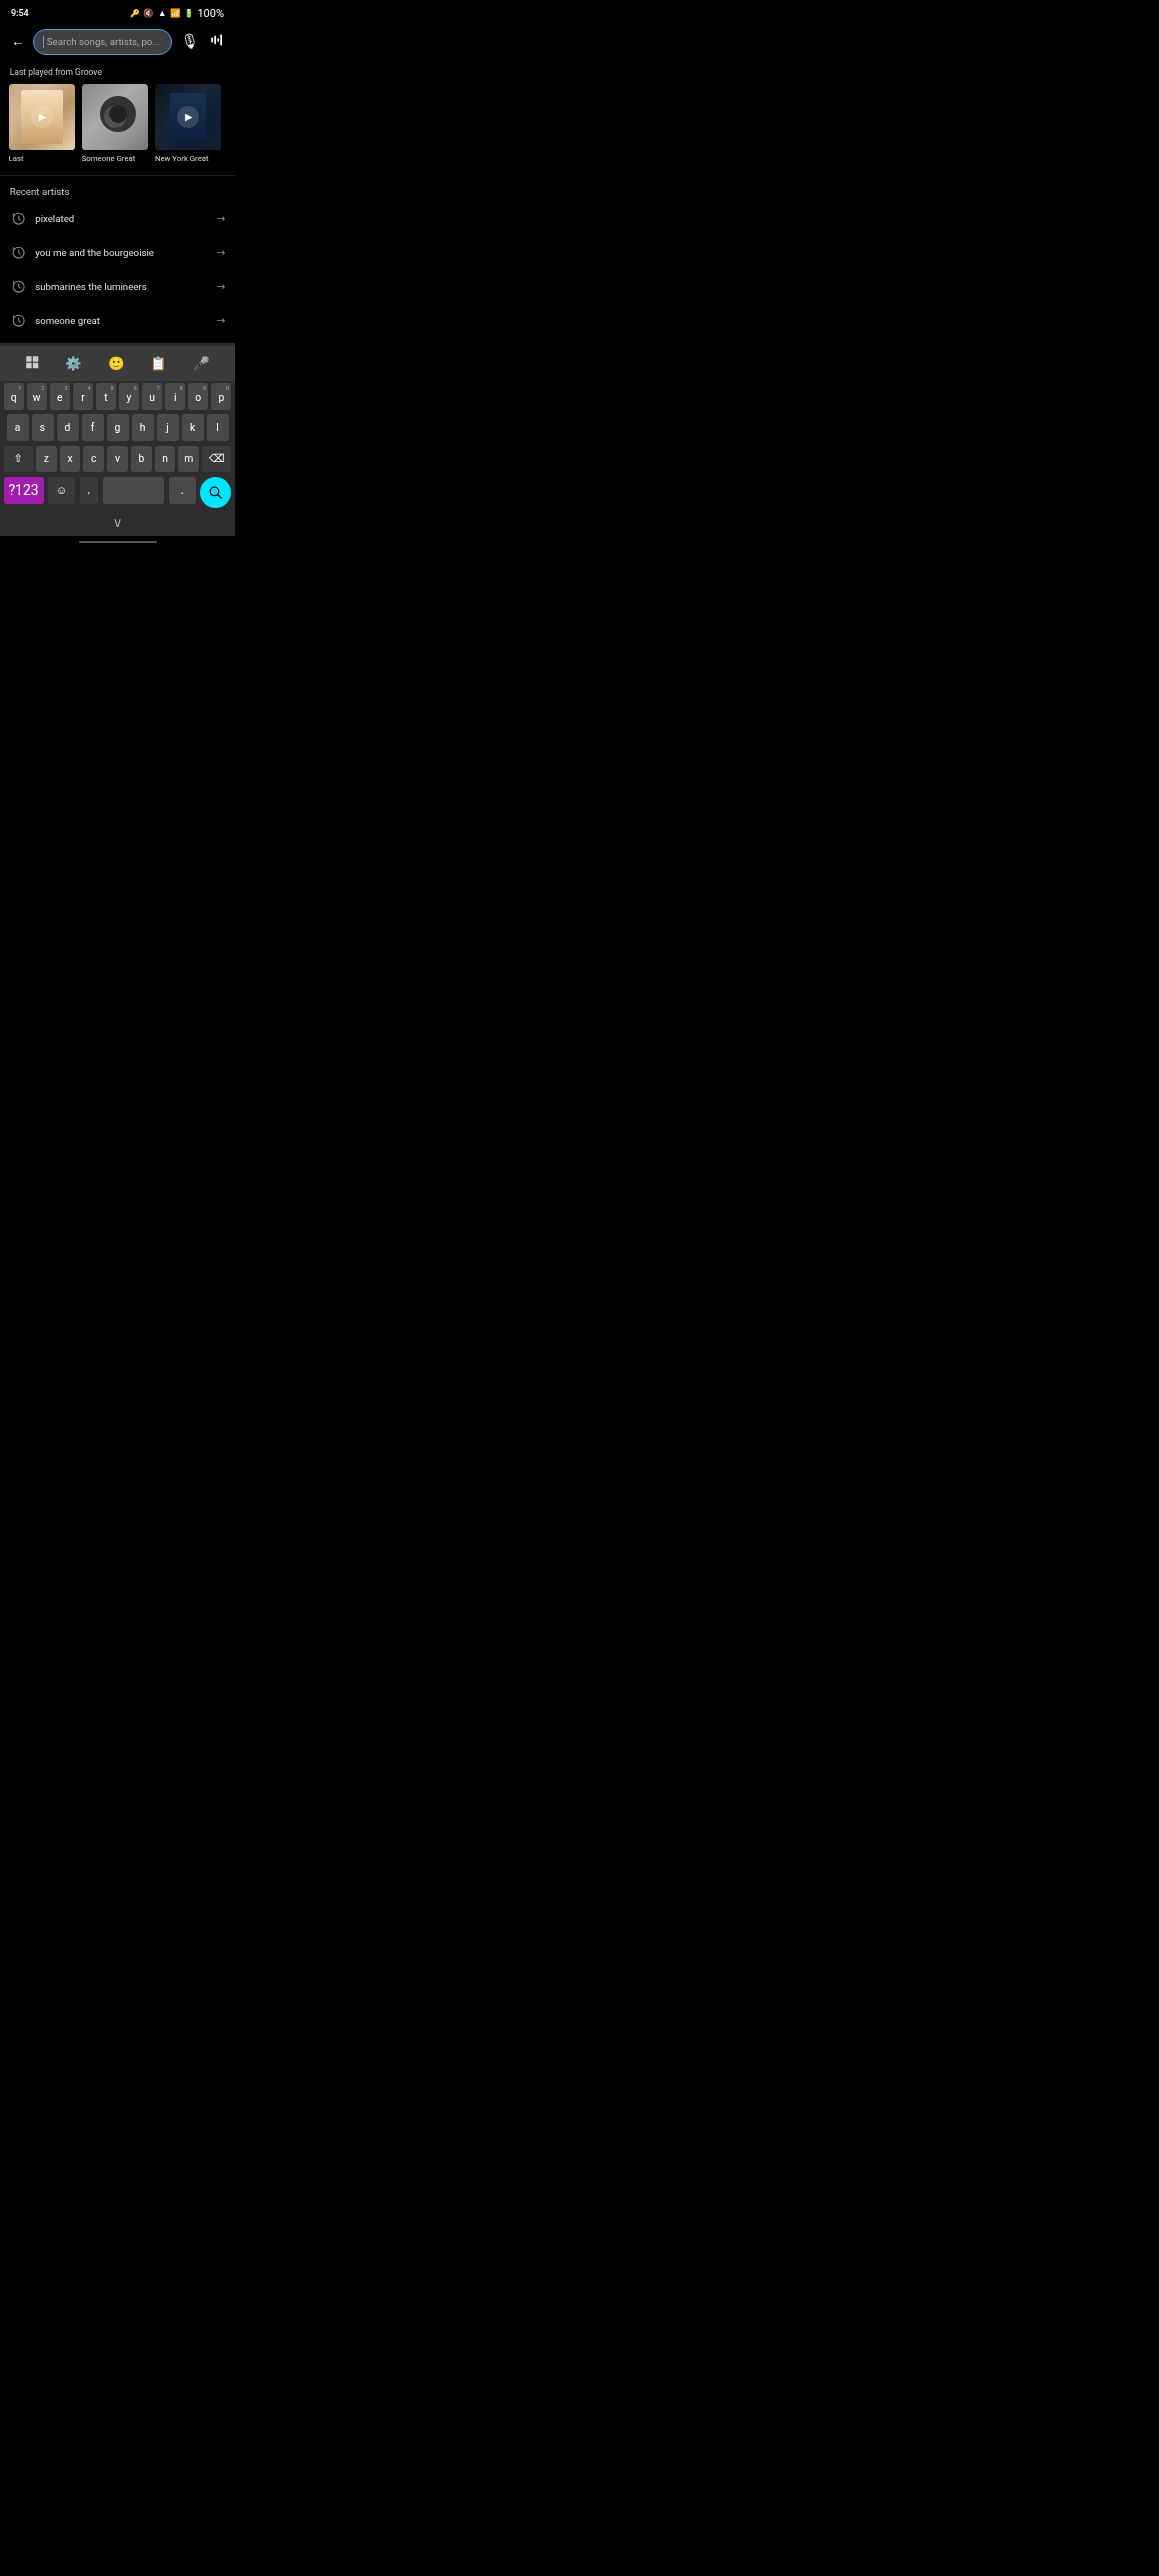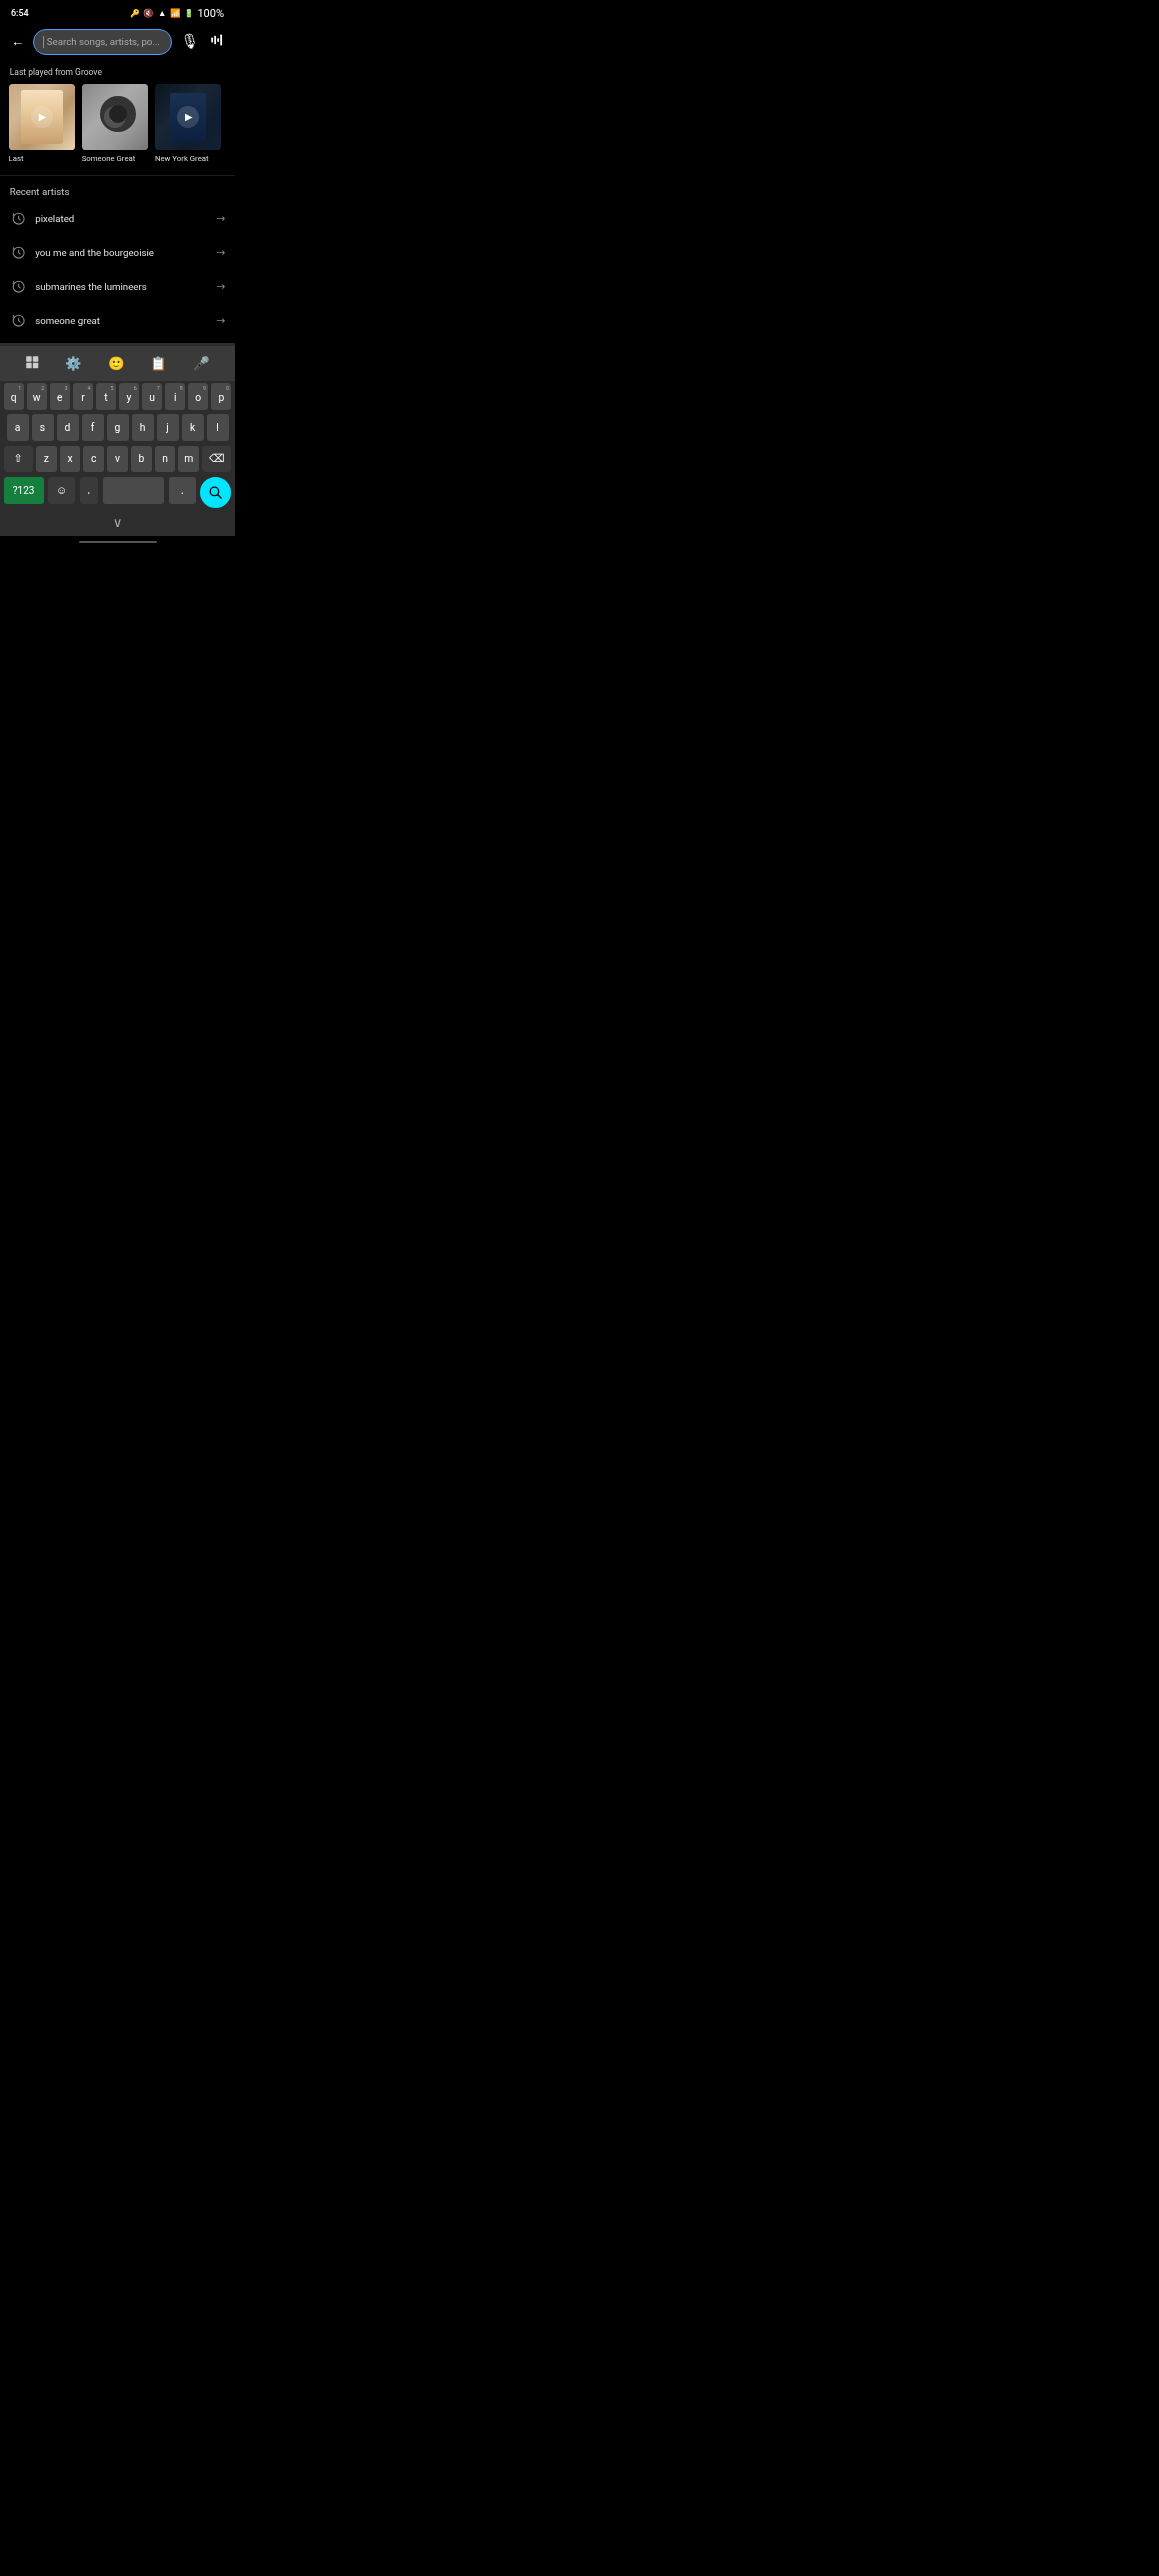--- a/index.html
+++ b/index.html
@@ -326,29 +326,29 @@
     }
 
     
     .kb-row-space {
       display: flex;
       justify-content: center;
       gap: 4.8px;
       padding: 2.4px 3.6px 3.6px;
     }
     .kb-key-123 {
-      background: #15803d;
+      background: #a21caf;
       color: #fff;
       border-radius: 3px;
       width: 40px;
       height: 26.6px;
       display: flex;
       align-items: center;
       justify-content: center;
-      font-size: 10px;
+      font-size: 14px;
       cursor: pointer;
     }
     .kb-key-emoji {
       background: #3a3a3a;
       color: #fff;
       border-radius: 3px;
       width: 26.6px;
       height: 26.6px;
       display: flex;
       align-items: center;
@@ -425,21 +425,21 @@
     .clock-svg {
       fill: none;
       stroke: #888;
       stroke-width: 1.8;
     }
   </style>
 </head>
 <body>
 
 <div class="status-bar">
-  <span class="status-time">6:54</span>
+  <span class="status-time">9:54</span>
   <div class="status-icons">
     <span style="font-size:7.8px;">🔑</span>
     <span style="font-size:8.5px;">🔇</span>
     <span style="font-size:8.5px;">▲</span>
     <span style="font-size:8.5px;">📶</span>
     <span style="font-size:7.8px;">🔋</span>
     <span style="font-size:11px;">100%</span>
   </div>
 </div>
 

